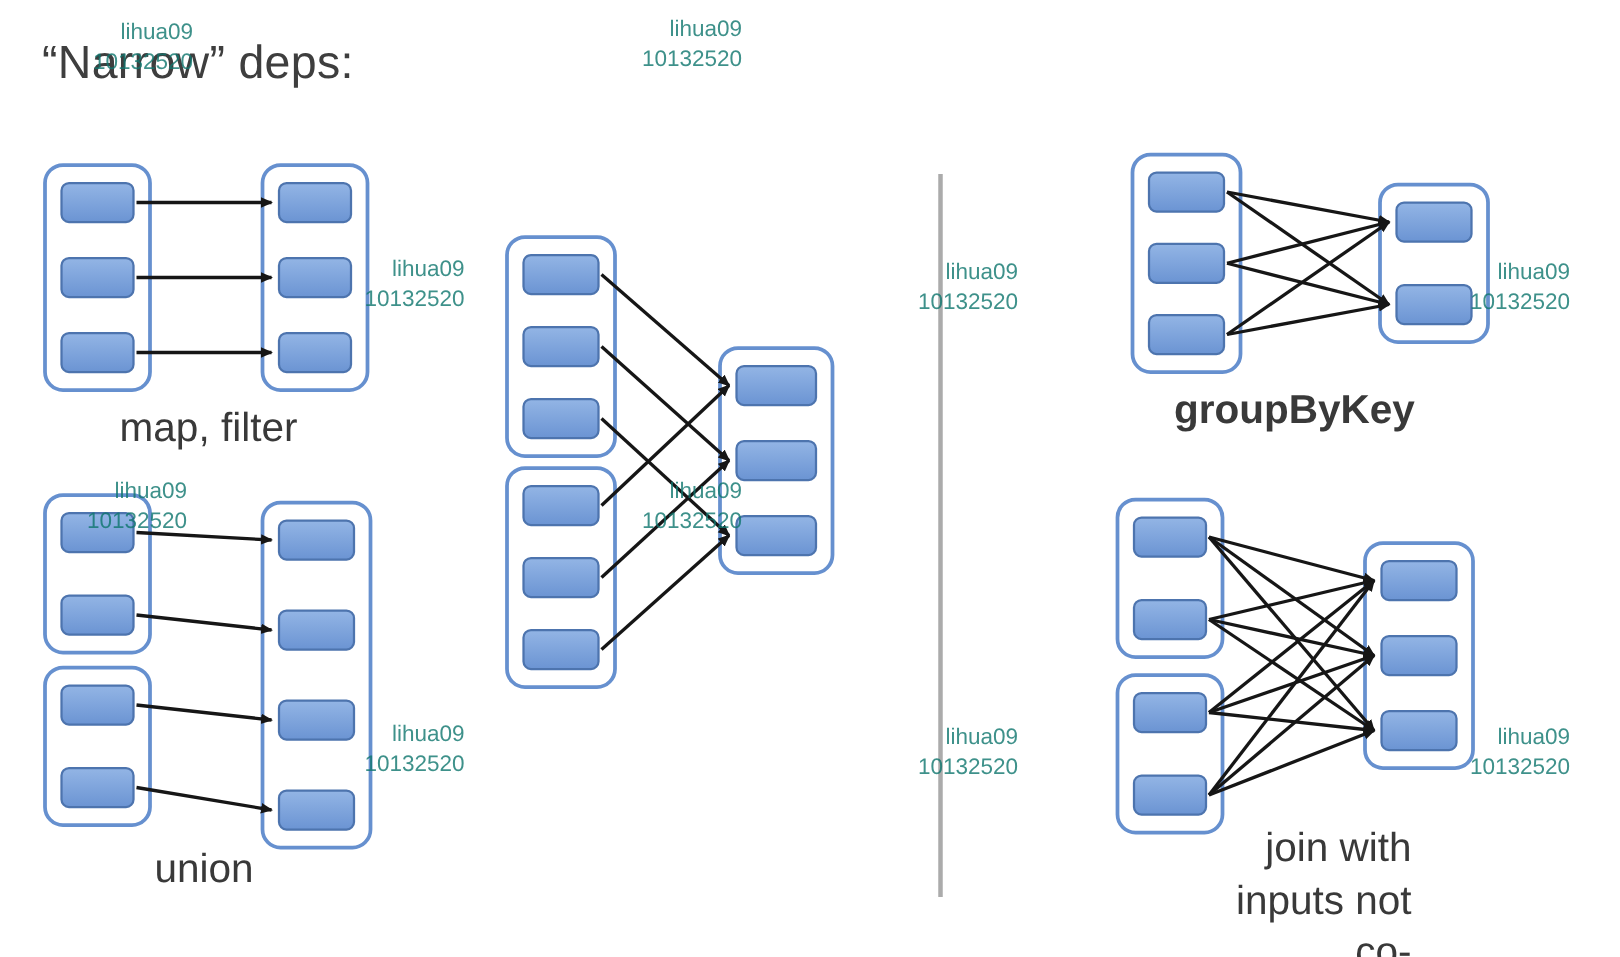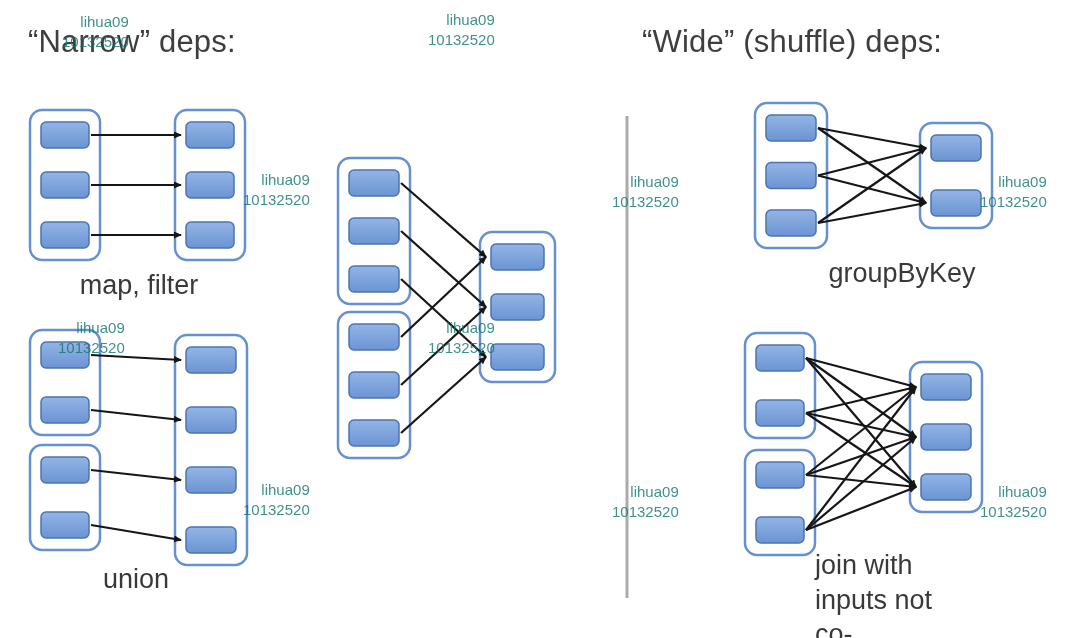--- a/index.html
+++ b/index.html
@@ -21,21 +21,21 @@
     letter-spacing: 0.2px;
     white-space: nowrap;
   }
   .title-left  { left: 28px;  top: 24px; }
   .title-right { left: 642px; top: 24px; }
   .dlabel {
     position: absolute;
     transform: translateX(-50%);
     font-size: 27px;
     color: #393939;
-    text-align: left;
+    text-align: right;
     white-space: pre-line;
     line-height: 1.28;
   }
   .watermark {
     position: absolute;
     font-size: 15px;
     line-height: 1.3;
     color: #0f766e;
     opacity: 0.8;
     text-align: right;
@@ -149,25 +149,24 @@
         <line x1="806" y1="475" x2="916" y2="387" class="arrow" marker-end="url(#arrowhead)"></line>
         <line x1="806" y1="475" x2="916" y2="437" class="arrow" marker-end="url(#arrowhead)"></line>
         <line x1="806" y1="475" x2="916" y2="487" class="arrow" marker-end="url(#arrowhead)"></line>
         <line x1="806" y1="530" x2="916" y2="387" class="arrow" marker-end="url(#arrowhead)"></line>
         <line x1="806" y1="530" x2="916" y2="437" class="arrow" marker-end="url(#arrowhead)"></line>
         <line x1="806" y1="530" x2="916" y2="487" class="arrow" marker-end="url(#arrowhead)"></line>
       </g>
     </svg>
 
   <div class="title title-left">“Narrow” deps:</div>
-  <div class="title title-right">“Wide” (shuffle) deps:</div>
 
   <div class="dlabel" style="left:139px; top:268px;">map, filter</div>
   <div class="dlabel" style="left:136px; top:562px;">union</div>
-  <div class="dlabel" style="left:902px; top:256px;">groupByKey</div>
+  <div class="dlabel" style="left:863px; top:256px;font-weight:bold;">groupByKey</div>
   <div class="dlabel" style="left:878px; top:548px;">join with inputs not
 co-partitioned</div>
 
   <div class="watermark" style="left:62px;  top:12px;">lihua09
 10132520</div>
   <div class="watermark" style="left:428px; top:10px;">lihua09
 10132520</div>
   <div class="watermark" style="left:243px; top:170px;">lihua09
 10132520</div>
   <div class="watermark" style="left:612px; top:172px;">lihua09

